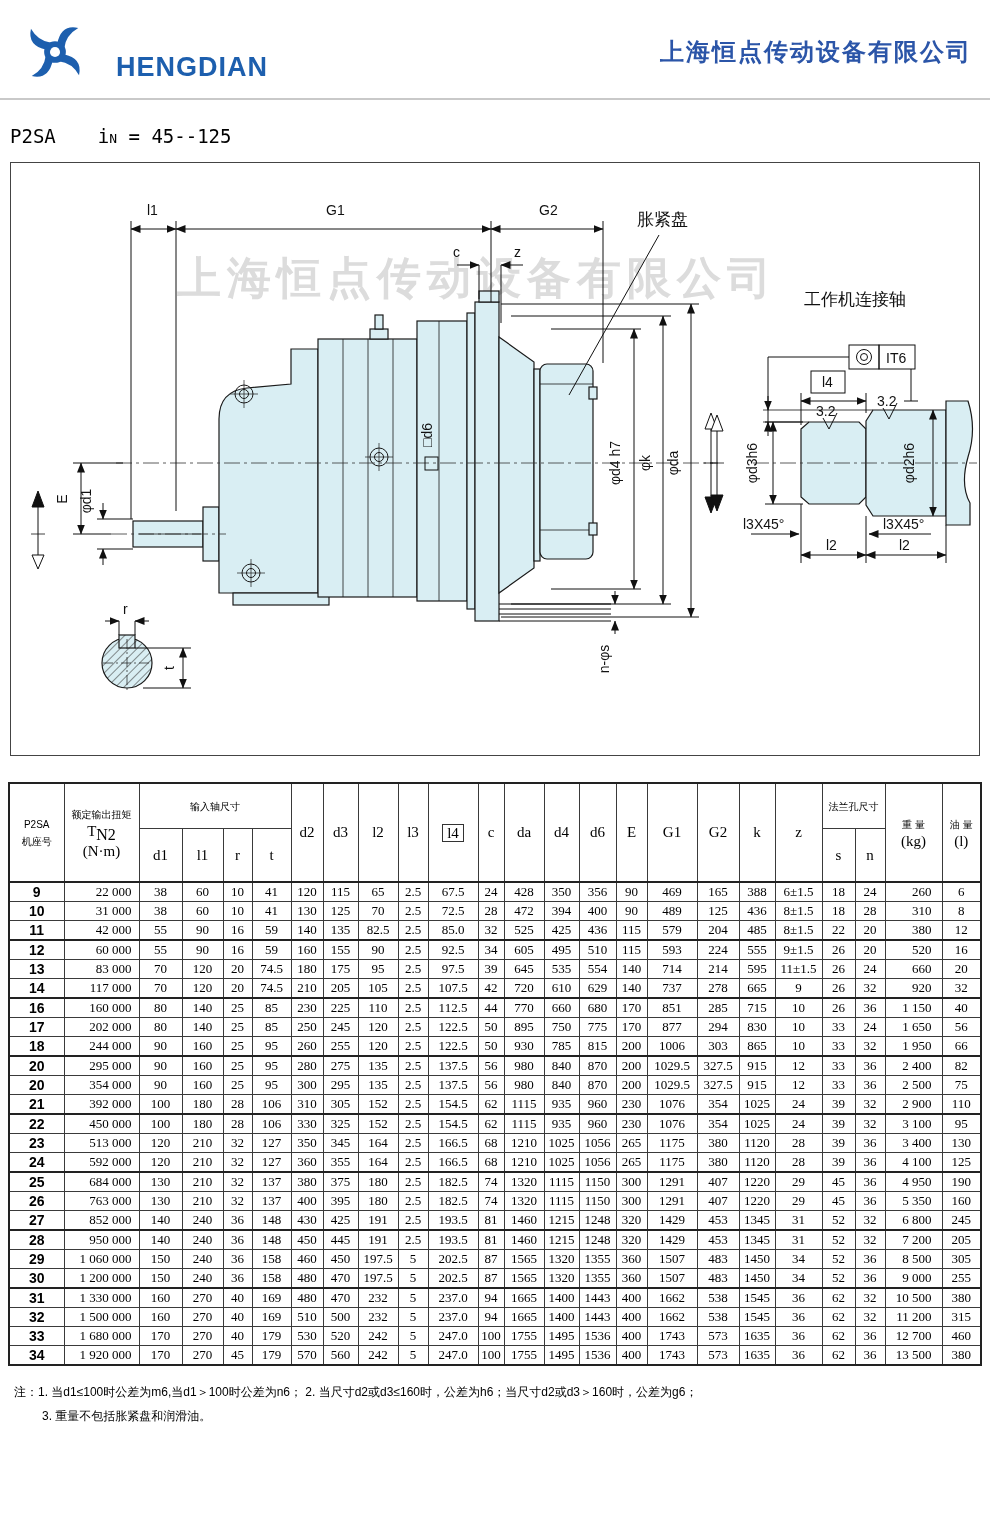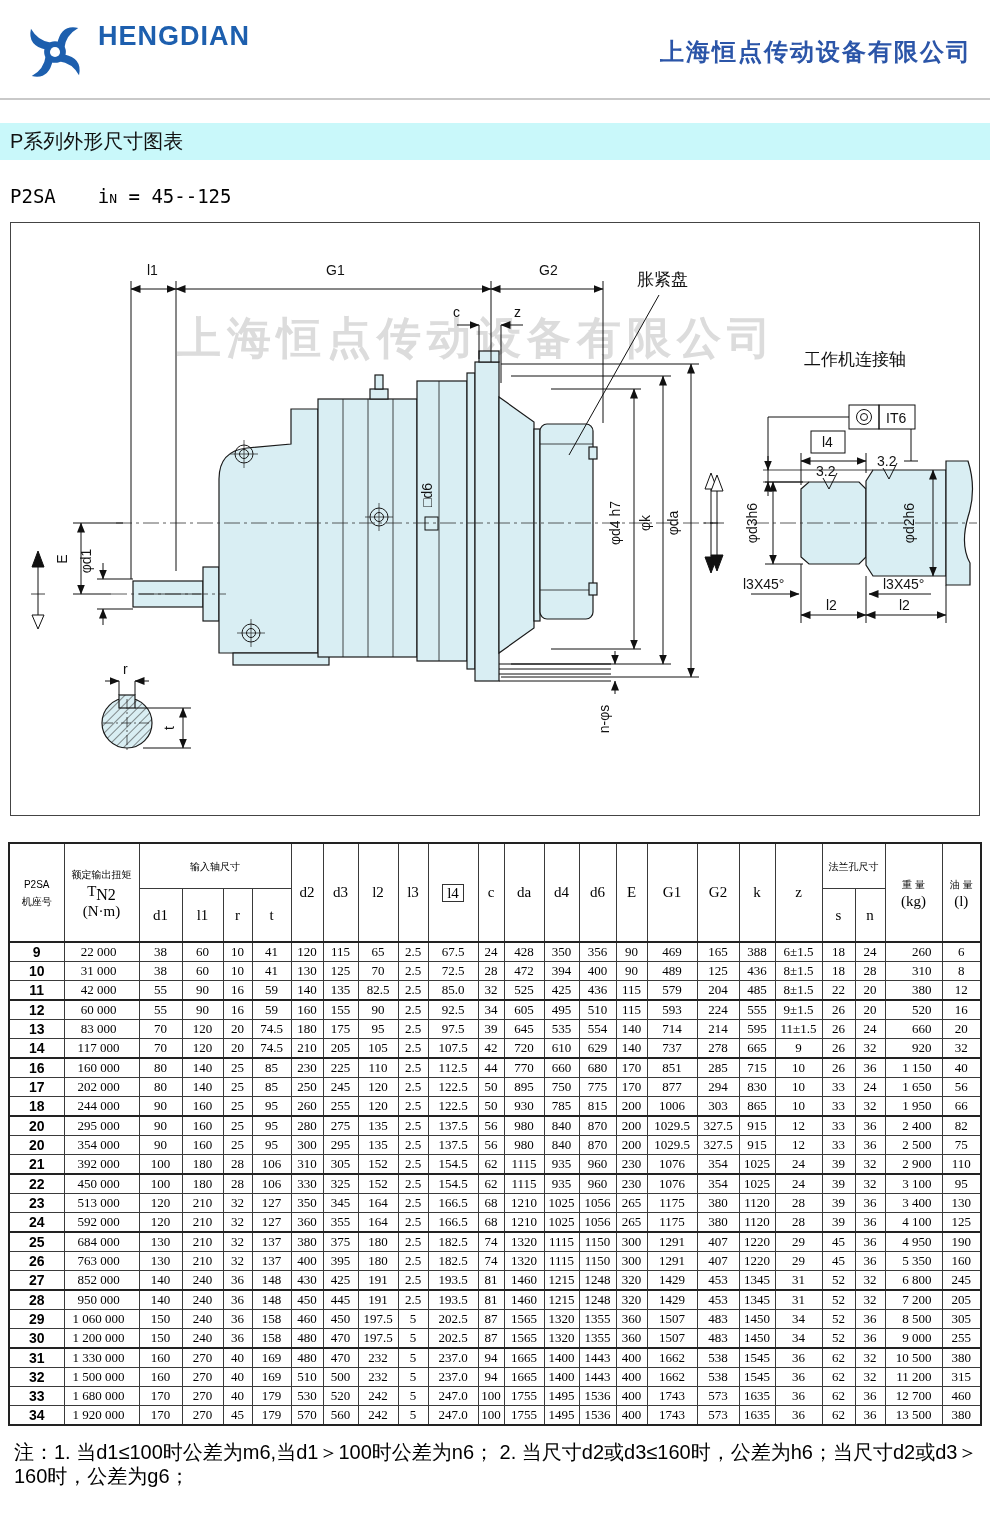--- a/index.html
+++ b/index.html
@@ -3,21 +3,21 @@
 <meta charset="utf-8">
 <style>
   html,body{margin:0;padding:0;background:#fff;}
   body{width:990px;height:1513px;overflow:hidden;color:#000;
        font-family:"Liberation Sans",sans-serif;position:relative;}
   .page{padding:12px 0 0 0;}
 
   
   .hdr{display:flex;align-items:center;justify-content:space-between;
        padding:4px 18px 0 24px;height:72px;}
-  .brand{display:flex;align-items:flex-start;gap:12px;}
+  .brand{display:flex;align-items:flex-end;gap:30px;}
   .wordmark{font-size:27px;font-weight:bold;color:#1d5fae;letter-spacing:1px;}
   .company{font-size:24px;font-weight:bold;color:#2b55a8;letter-spacing:2px;
            font-family:"Liberation Serif",serif;}
   .hdr-rule{border-bottom:2px solid #c9c9c9;margin-top:10px;}
 
   
   .titlebar{margin-top:23px;background:#c9f8fa;height:37px;line-height:37px;
             padding-left:10px;font-size:20px;color:#111;}
   .modelline{margin:25px 0 0 10px;font-size:19px;
              font-family:"DejaVu Sans Mono",monospace;display:flex;align-items:baseline;}
@@ -40,25 +40,25 @@
   th{font-weight:normal;vertical-align:middle;text-align:center;background:#fff;}
   .th-cn{font-size:10px;line-height:17px;}
   .th-cn.small{font-size:10px;}
   .th-sym{font-family:"Liberation Serif",serif;font-size:15px;line-height:17px;}
   .boxed{display:inline-block;border:1px solid #333;padding:0 4px;line-height:16px;}
   sub.subsm{font-size:16px;}
   tbody{border-top:2px solid #222;}
   td{font-family:"Liberation Serif",serif;font-size:13px;height:18px;
      text-align:center;padding:0 1px;}
   td.c-frame{font-family:"Liberation Sans",sans-serif;font-weight:bold;font-size:14px;}
-  td.c-torque{padding-right:7px;margin-left:20px;}
+  td.c-torque{text-align:right;padding-right:7px;margin-left:20px;}
   td.c-weight{text-align:right;padding-right:10px;}
 
   
-  .notes{margin:14px 0 0 14px;font-size:20px;line-height:24px;}
+  .notes{margin:14px 0 0 14px;font-size:12px;line-height:24px;}
   .notes .l2{margin-left:28px;}
 </style>
 </head>
 <body>
 
 <div class="page">
 
   <div class="hdr">
     <div class="brand">
       <svg width="62" height="62" viewBox="-40 -40 80 80">
@@ -70,23 +70,20 @@
           <circle r="14"></circle>
         </g>
         <circle r="6.5" fill="#fff"></circle>
       </svg>
       <span class="wordmark">HENGDIAN</span>
     </div>
     <div class="company">上海恒点传动设备有限公司</div>
   </div>
   <div class="hdr-rule"></div>
 
-  <div class="titlebar">
-    <span>P系列外形尺寸图表</span>
-  </div>
 
   <div class="modelline">
     <span>P2SA</span>
     <span class="gap"></span>
     <span>i</span><span class="subN">N</span>&nbsp;<span>= 45--125</span>
   </div>
 
   <div class="drawbox">
     <svg width="968" height="592" viewBox="0 0 968 592">
       <defs>
@@ -1055,15 +1052,16 @@
             <td>36</td>
             <td class="c-weight">13 500</td>
             <td>380</td>
           </tr>
         </tbody>
       </table>
   </div>
 
   <div class="notes">
     <div><span>注：</span><span>1. 当d1≤100时公差为m6,当d1＞100时公差为n6；  2. 当尺寸d2或d3≤160时，公差为h6；当尺寸d2或d3＞160时，公差为g6；</span></div>
+    <div class="l2">3. 重量不包括胀紧盘和润滑油。</div>
   </div>
 
 </div>
 
 </body></html>

